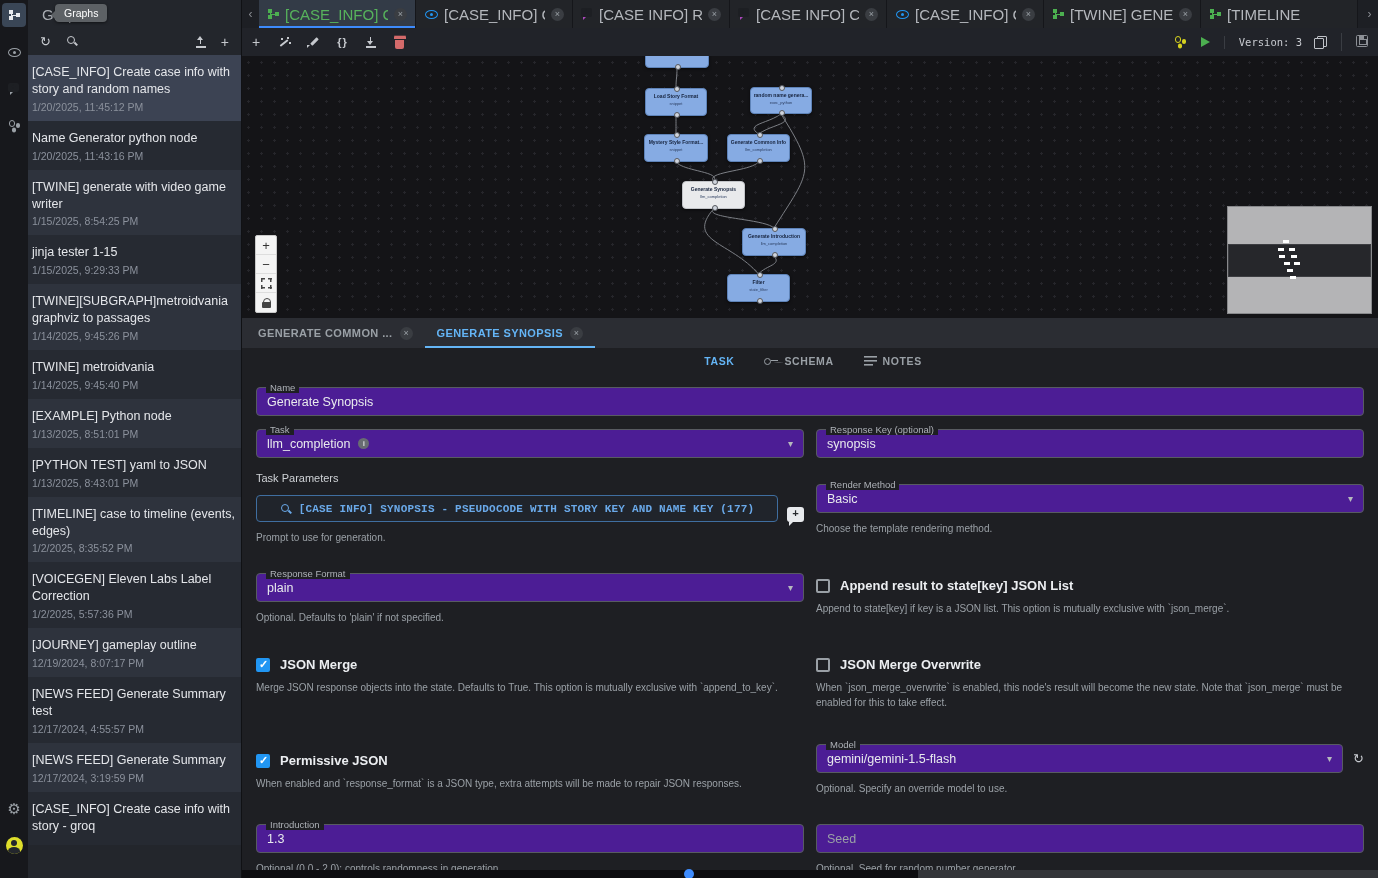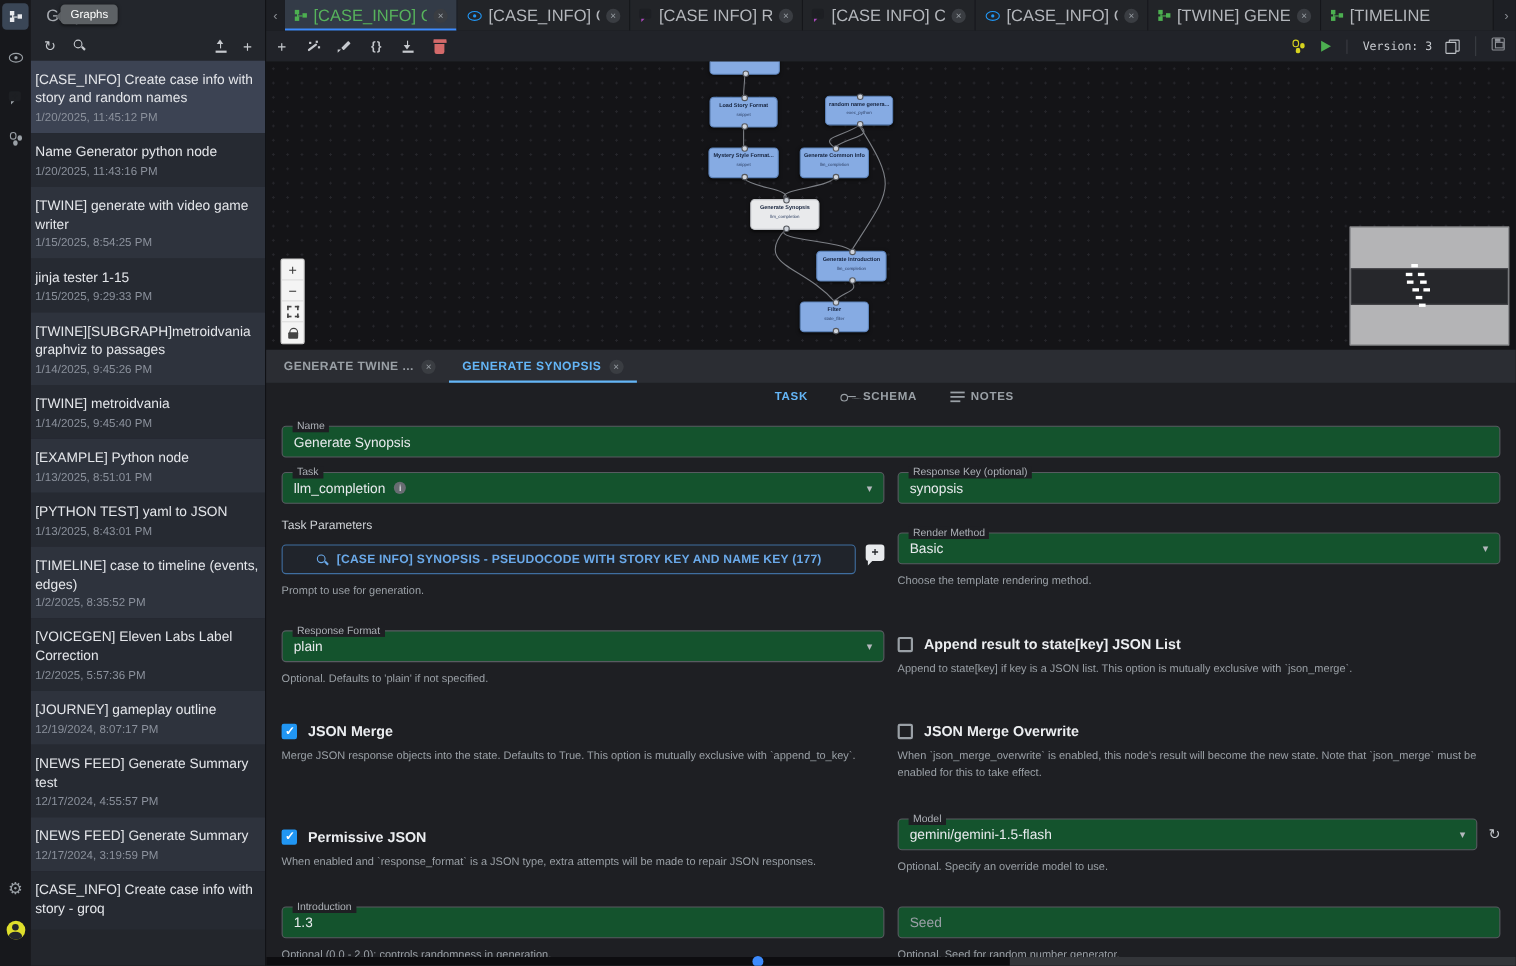--- a/index.html
+++ b/index.html
@@ -77,29 +77,29 @@
   .ntab-close { width:13px; height:13px; border-radius:50%; background:#3a3d42; color:#9aa0a6; font-size:9px; line-height:13px; text-align:center; cursor:pointer; }
 
   .subtabs { height:25px; display:flex; align-items:center; justify-content:center; gap:30px; flex:none; }
   .subtab { display:flex; align-items:center; gap:6px; cursor:pointer; }
   .subtab-label { font-size:10.5px; font-weight:bold; letter-spacing:.6px; color:#9aa0a6; }
   .subtab.active .subtab-label { color:#64b5f6; }
 
   .form { flex:1; padding:8px 14px 0; overflow:hidden; }
   .frow { display:grid; grid-template-columns:1fr 1fr; column-gap:12px; }
 
-  .field { position:relative; height:29px; border:1px solid #585b61; border-radius:4px; display:flex; align-items:center; padding:0 10px; background:#14532d; cursor:text; }
+  .field { position:relative; height:29px; border:1px solid #585b61; border-radius:4px; display:flex; align-items:center; padding:0 10px; background:#4c1d95; cursor:text; }
   .flabel { position:absolute; top:-6px; left:9px; background:#1e1f23; padding:0 4px; font-size:9.5px; color:#aeb2b8; }
   .fvalue { font-size:12.5px; color:#e8eaed; white-space:nowrap; overflow:hidden; }
   .fvalue.ph { color:#9aa0a6; }
   .caret { margin-left:auto; color:#b5b8bd; font-size:10px; flex:none; }
   .helper { font-size:10px; color:#9aa0a6; margin-top:8px; line-height:1.5; }
   .sec-label { font-size:11px; color:#cfd2d6; margin:14px 0 11px; }
 
-  .prompt-line { display:flex; align-items:flex-start; gap:9px; }
+  .prompt-line { display:flex; align-items:flex-end; gap:9px;font-family:Liberation Mono, monospace; }
   .prompt-btn { flex:1; height:27px; border:1px solid #3f6ea0; border-radius:4px; display:flex; align-items:center; justify-content:center; gap:7px; cursor:pointer; background:#20242b; }
   .prompt-btn span.txt { font-size:11px; font-weight:bold; color:#6aa9e9; letter-spacing:.2px; white-space:nowrap; overflow:hidden; }
 
   .cbrow { display:flex; align-items:center; gap:10px; cursor:pointer; }
   .cb { width:14px; height:14px; border:2px solid #9aa0a6; border-radius:2px; flex:none; position:relative; }
   .cb.checked { background:#2196f3; border-color:#2196f3; }
   .cb.checked::after { content:"✓"; position:absolute; left:1px; top:-2px; color:#fff; font-size:11px; font-weight:bold; }
   .cblabel { font-size:13px; font-weight:bold; color:#eceef1; }
 
   .model-line { display:flex; align-items:center; gap:10px; }
@@ -432,21 +432,21 @@
           <div class="mm-dot" style="left: 56px; top: 55px;"></div>
           <div class="mm-dot" style="left: 66px; top: 55px;"></div>
           <div class="mm-dot" style="left: 59px; top: 62px;"></div>
           <div class="mm-dot" style="left: 62px; top: 69px;"></div>
         </div>
     </div>
 
     <div class="npanel">
       <div class="ntabs">
         <div class="ntab">
-            <span class="ntab-label">GENERATE TWINE ...</span>
+            <span class="ntab-label">GENERATE COMMON ...</span>
             <span class="ntab-close">×</span>
           </div>
           <div class="ntab active">
             <span class="ntab-label">GENERATE SYNOPSIS</span>
             <span class="ntab-close">×</span>
           </div>
       </div>
       <div class="subtabs">
         <div class="subtab active">
             <span class="ico ic-sigma col-grey"></span>

